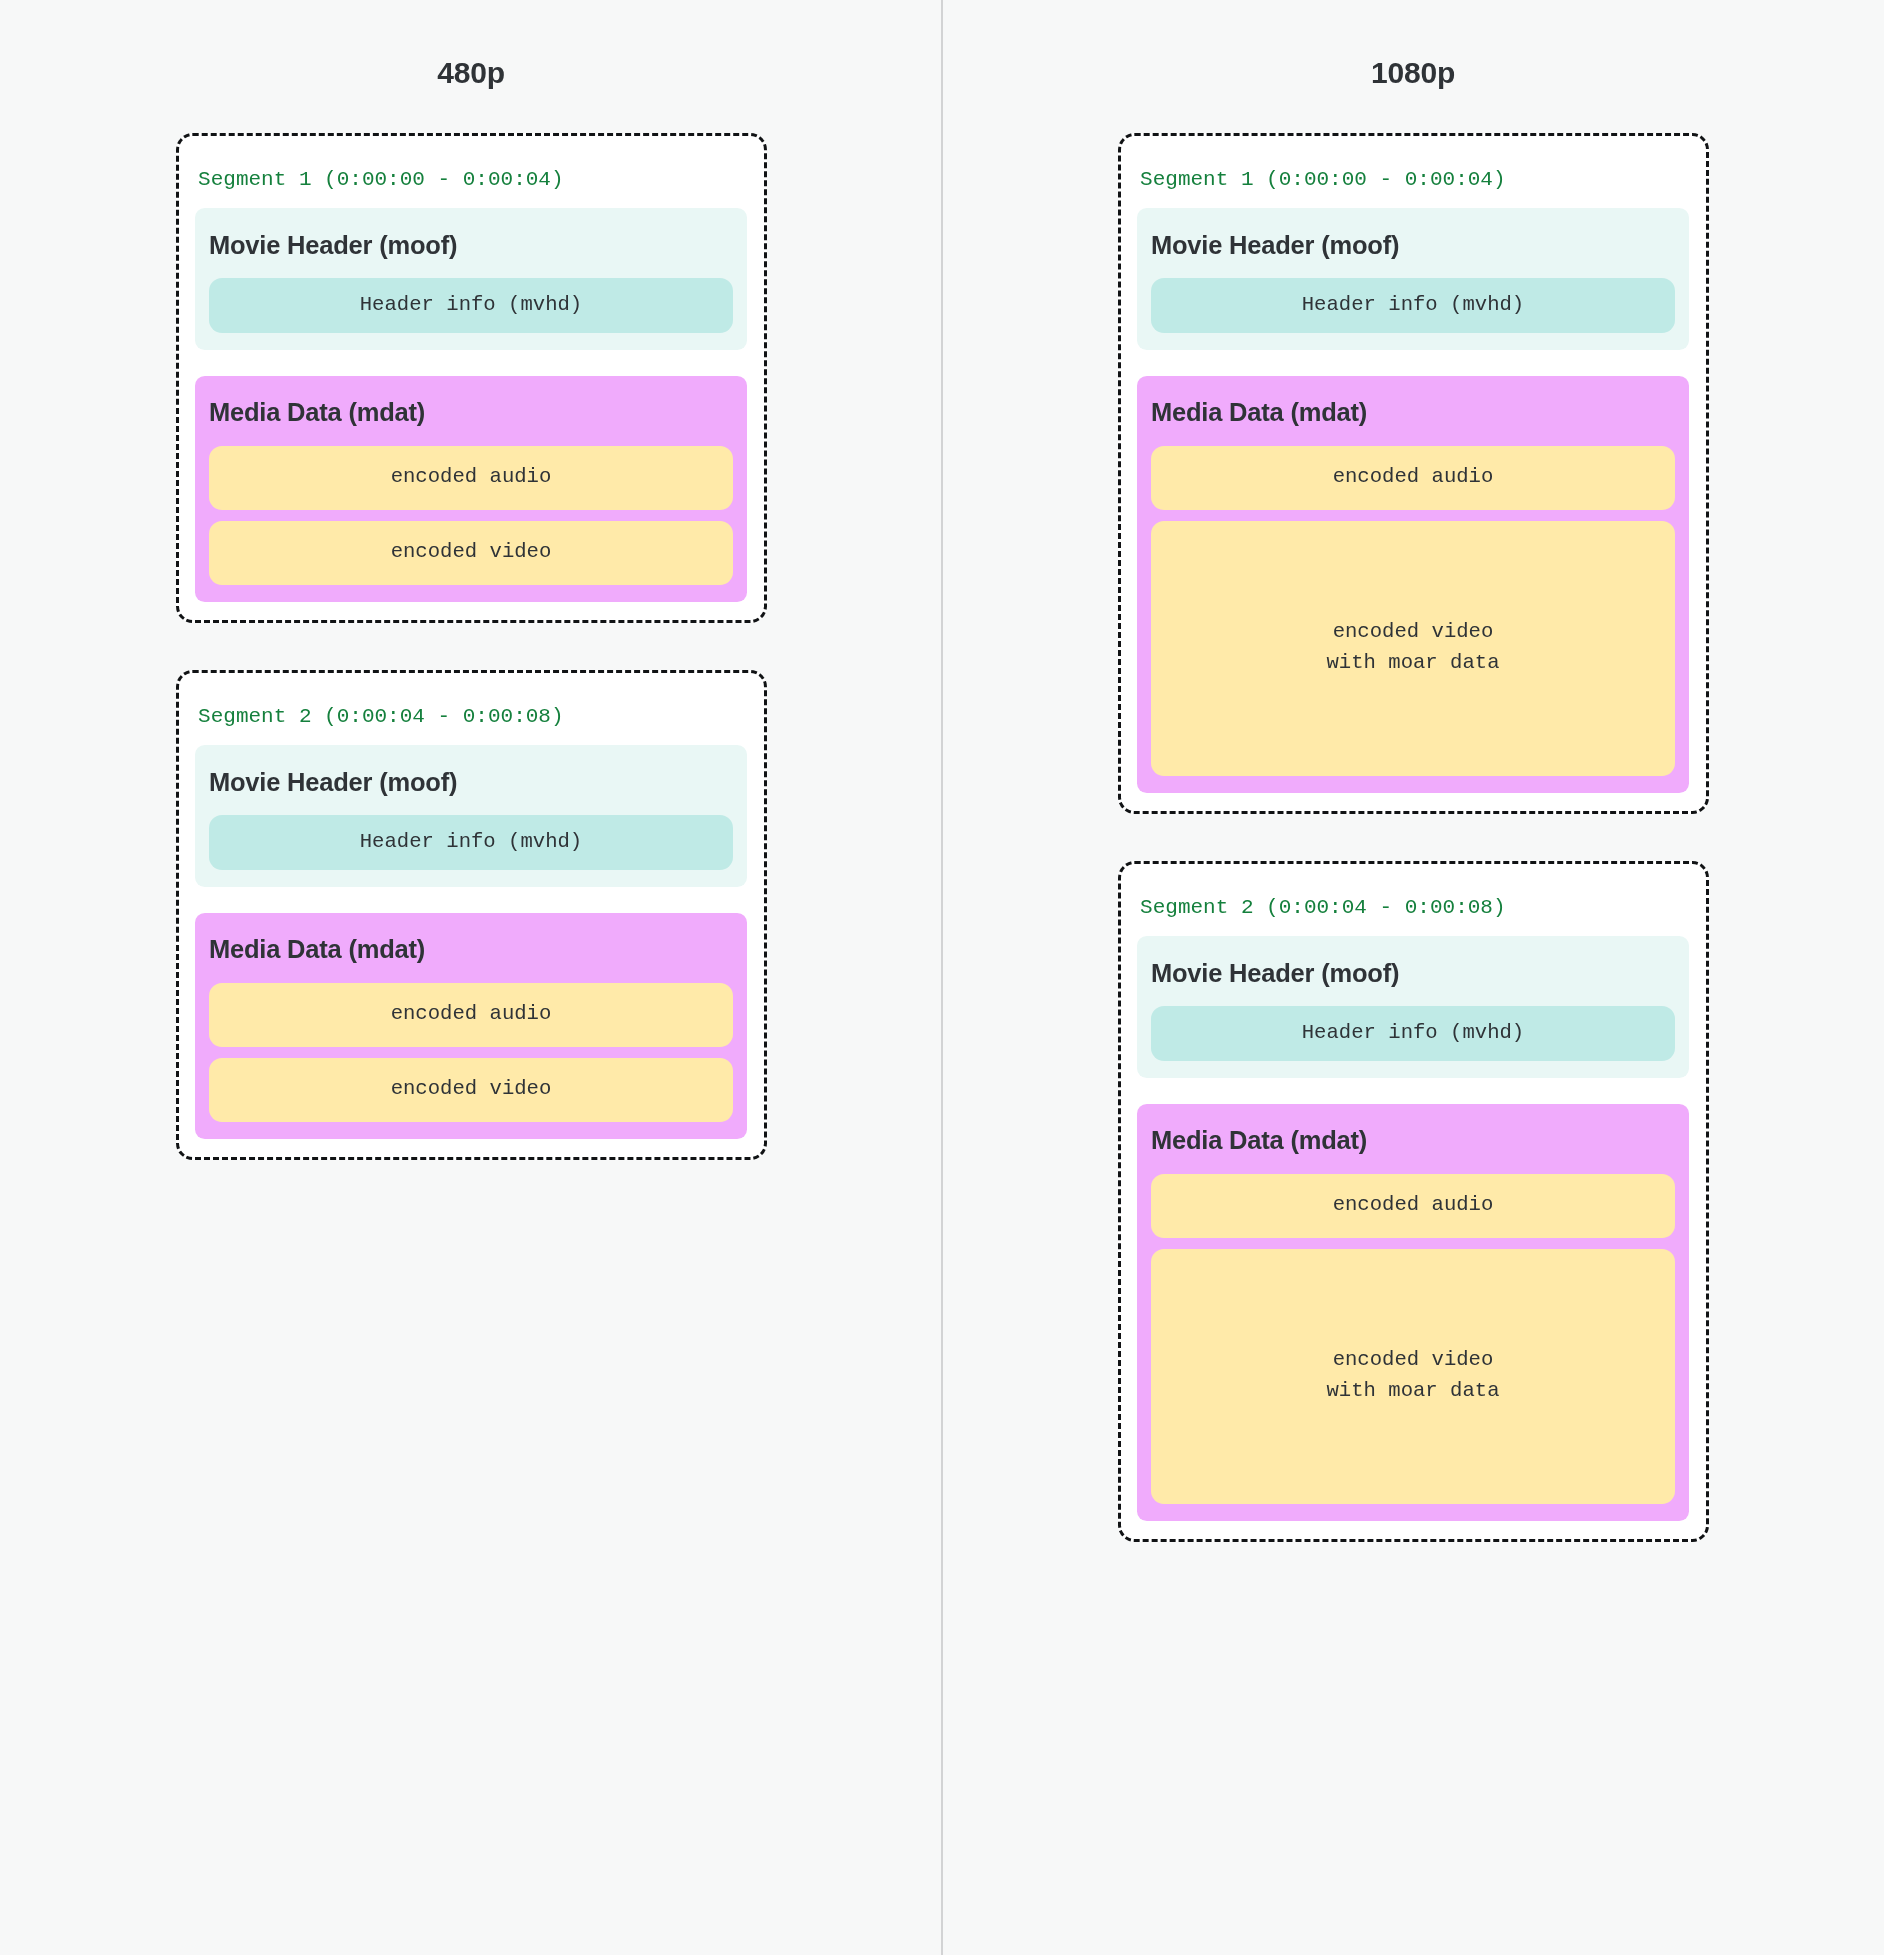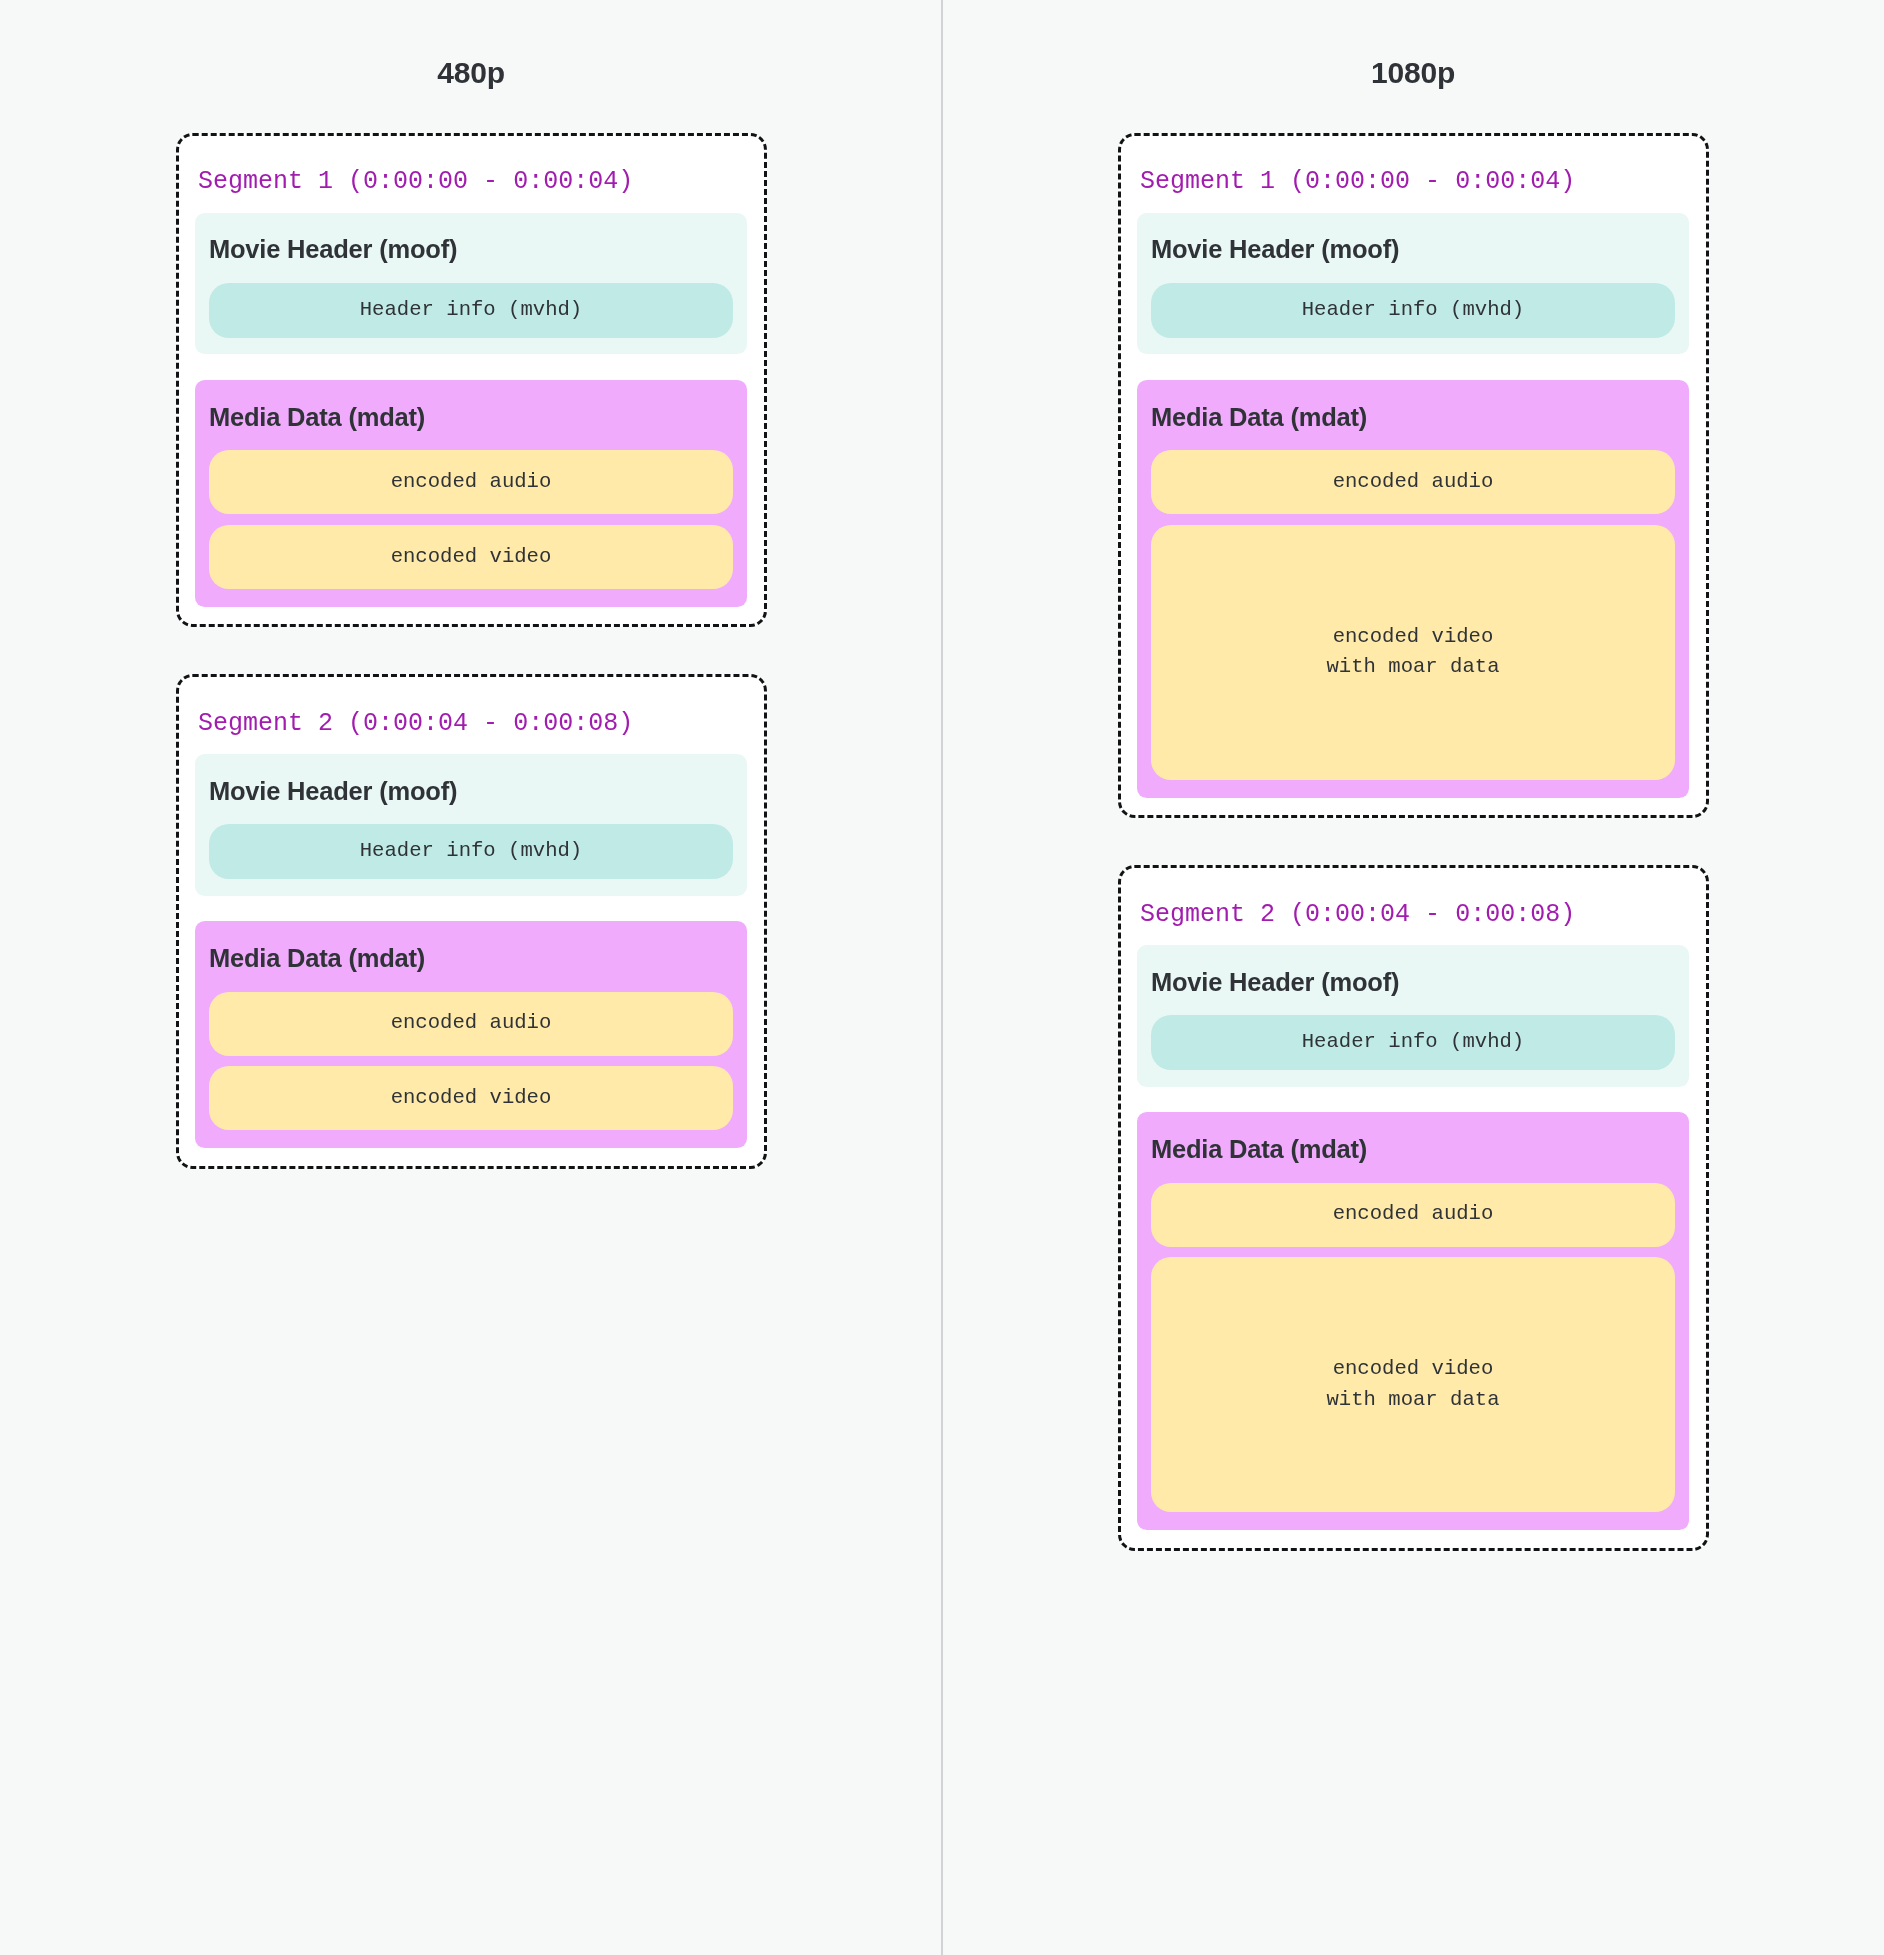--- a/index.html
+++ b/index.html
@@ -73,22 +73,22 @@
     display: flex;
     flex-direction: column;
     align-items: center;
   }
   .column .segments .segment:first-child {
     margin-top: 45px;
   }
 
   .segment-label {
     font-family: "Liberation Mono", "DejaVu Sans Mono", monospace;
-    font-size: 25px;
-    color: #a21caf;
+    font-size: 21px;
+    color: #15803d;
     padding: 14.7px 0 16.7px 2.9px;
     line-height: 1.1;
     white-space: pre;
   }
 
   
   .box-moof {
     background: #e9f7f5;
     border-radius: 9.8px;
     padding: 15.7px 13.7px 16.7px 13.7px;
@@ -112,21 +112,21 @@
     line-height: 1.1;
     padding: 6.9px 0 19.6px 0;
   }
 
   
   .chip {
     font-family: "Liberation Mono", "DejaVu Sans Mono", monospace;
     font-size: 20.6px;
     color: #2f3337;
     text-align: center;
-    border-radius: 20px;
+    border-radius: 13px;
     display: flex;
     align-items: center;
     justify-content: center;
     line-height: 1.5;
     white-space: pre-line;
     box-sizing: border-box;
   }
   .chip-teal {
     background: #bfeae6;
     height: 55px;

